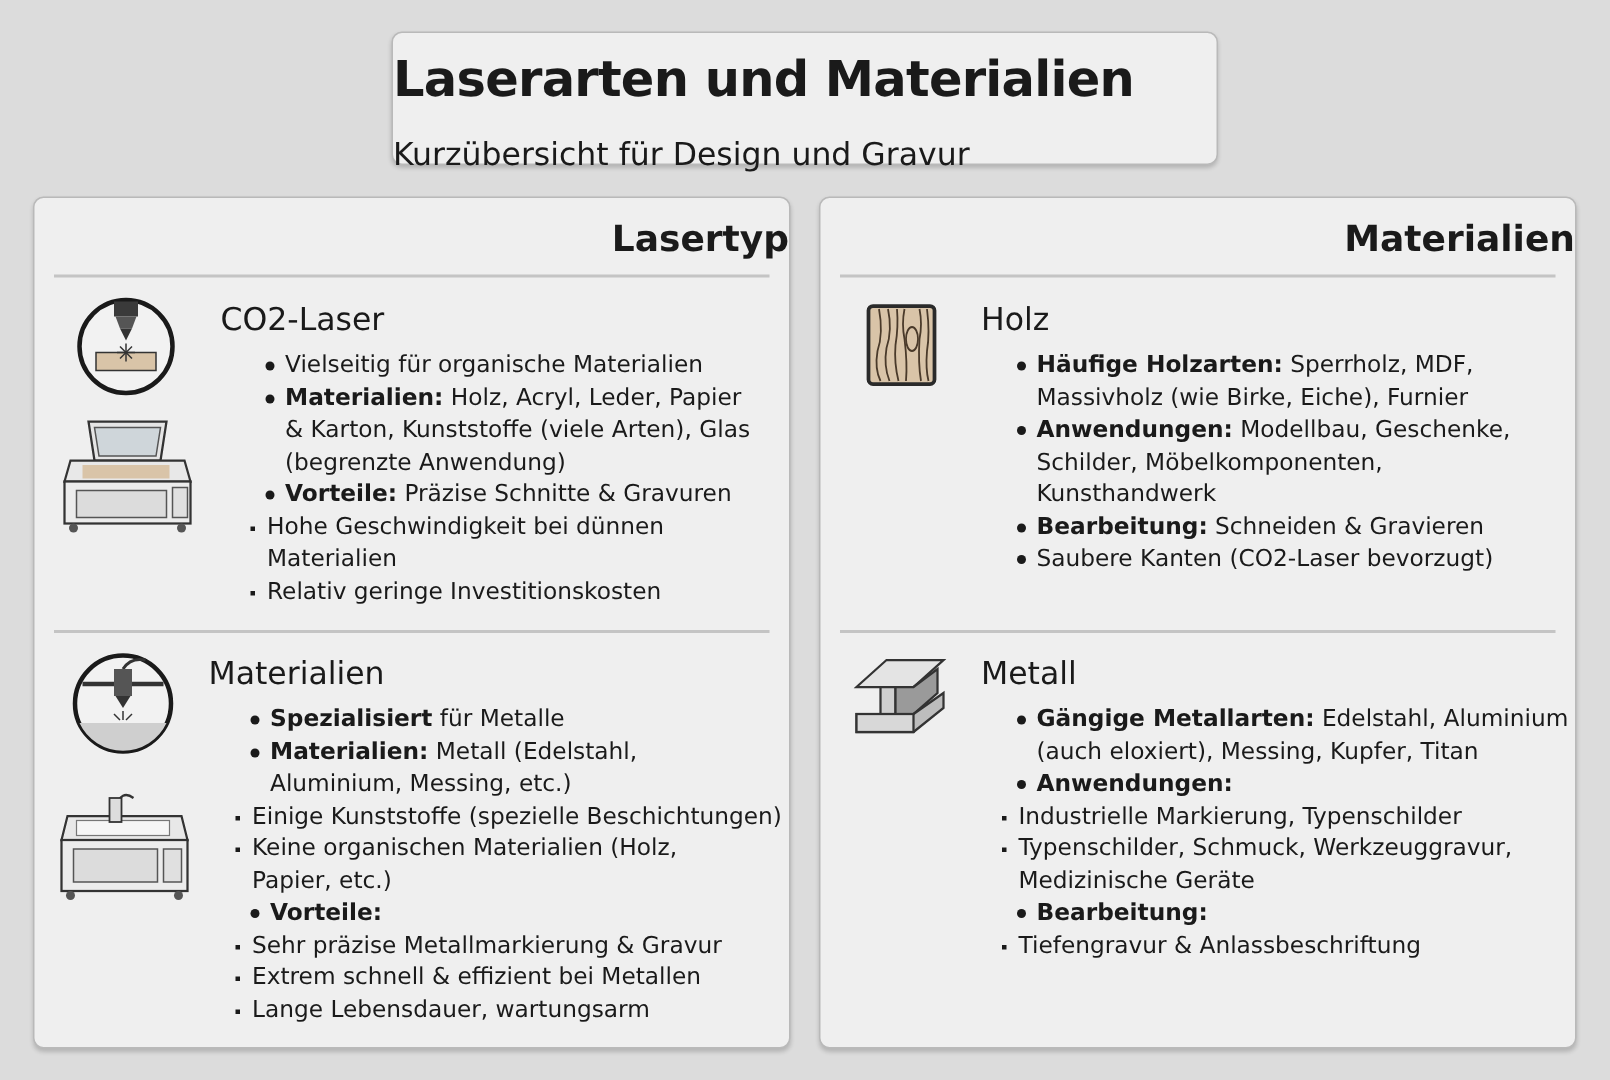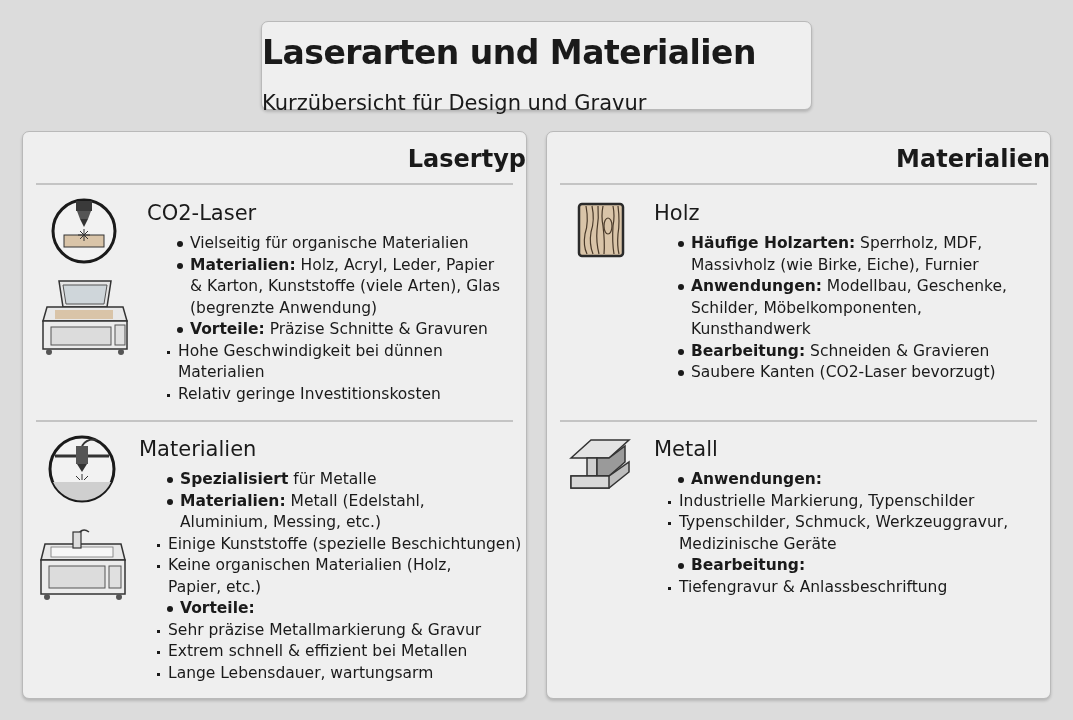--- a/index.html
+++ b/index.html
@@ -170,20 +170,21 @@
   <div class="section" style="top:296px">
     <svg class="icon" style="left:22px;top:8px" width="62" height="56" viewBox="0 0 62 56">
       <polygon points="2,22 22,4 60,4 40,22" fill="#e4e4e4" stroke="#333" stroke-width="1.5"></polygon>
       <polygon points="18,22 28,22 28,40 18,40" fill="#cfcfcf" stroke="#333" stroke-width="1.5"></polygon>
       <polygon points="28,22 40,22 56,10 56,26 40,40 28,40" fill="#9a9a9a" stroke="#333" stroke-width="1.5"></polygon>
       <polygon points="2,40 40,40 60,26 60,36 40,52 2,52" fill="#bdbdbd" stroke="#333" stroke-width="1.5"></polygon>
       <rect x="2" y="40" width="38" height="12" fill="#d8d8d8" stroke="#333" stroke-width="1.5"></rect>
     </svg>
     <div class="sec-title" style="left:107px;top:8px">Metall</div>
     <div class="bullets" style="left:108px;top:41px;width:390px">
+      <div class="b1" style="width:380px"><span class="k">Gängige Metallarten:</span><span> Edelstahl, Aluminium (auch eloxiert), Messing, Kupfer, Titan</span></div>
       <div class="b1"><span class="k">Anwendungen:</span></div>
       <div class="b2"><span>Industrielle Markierung, Typenschilder</span></div>
       <div class="b2" style="width:370px"><span>Typenschilder, Schmuck, Werkzeuggravur, Medizinische Geräte</span></div>
       <div class="b1"><span class="k">Bearbeitung:</span></div>
       <div class="b2"><span>Tiefengravur &amp; Anlassbeschriftung</span></div>
     </div>
   </div>
 </div>
 
 </body></html>

